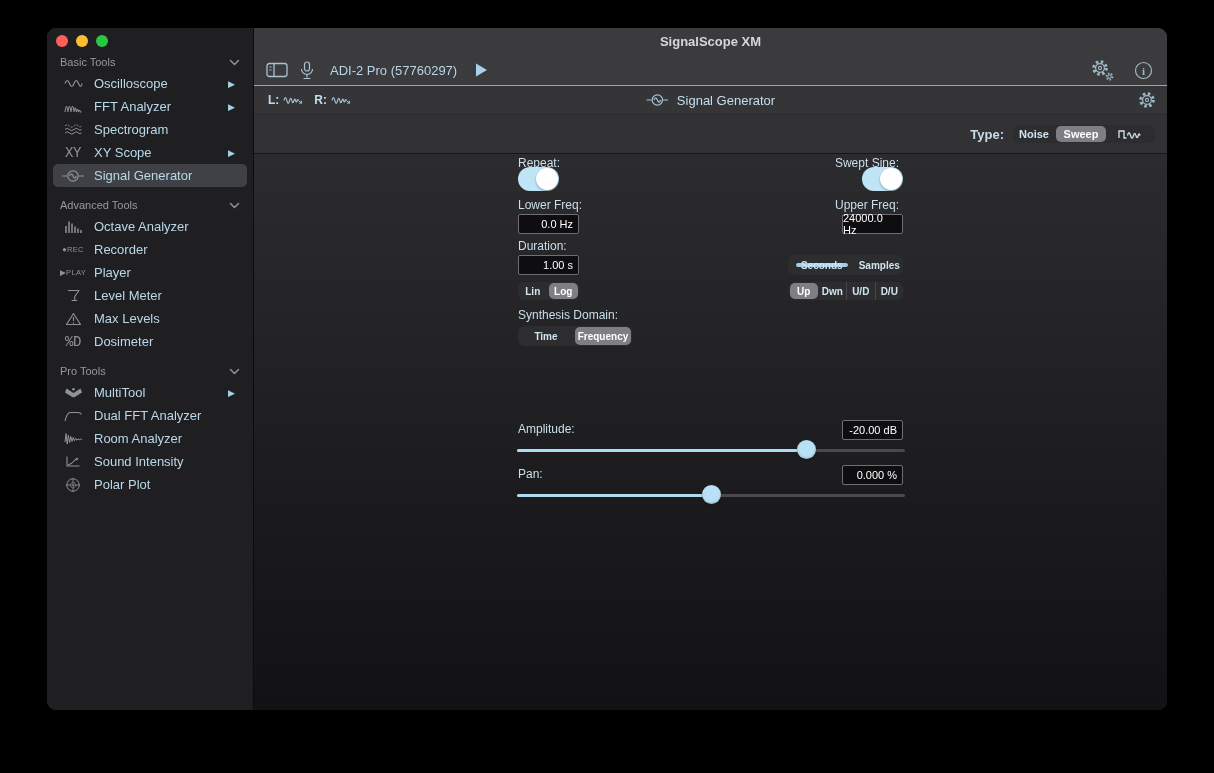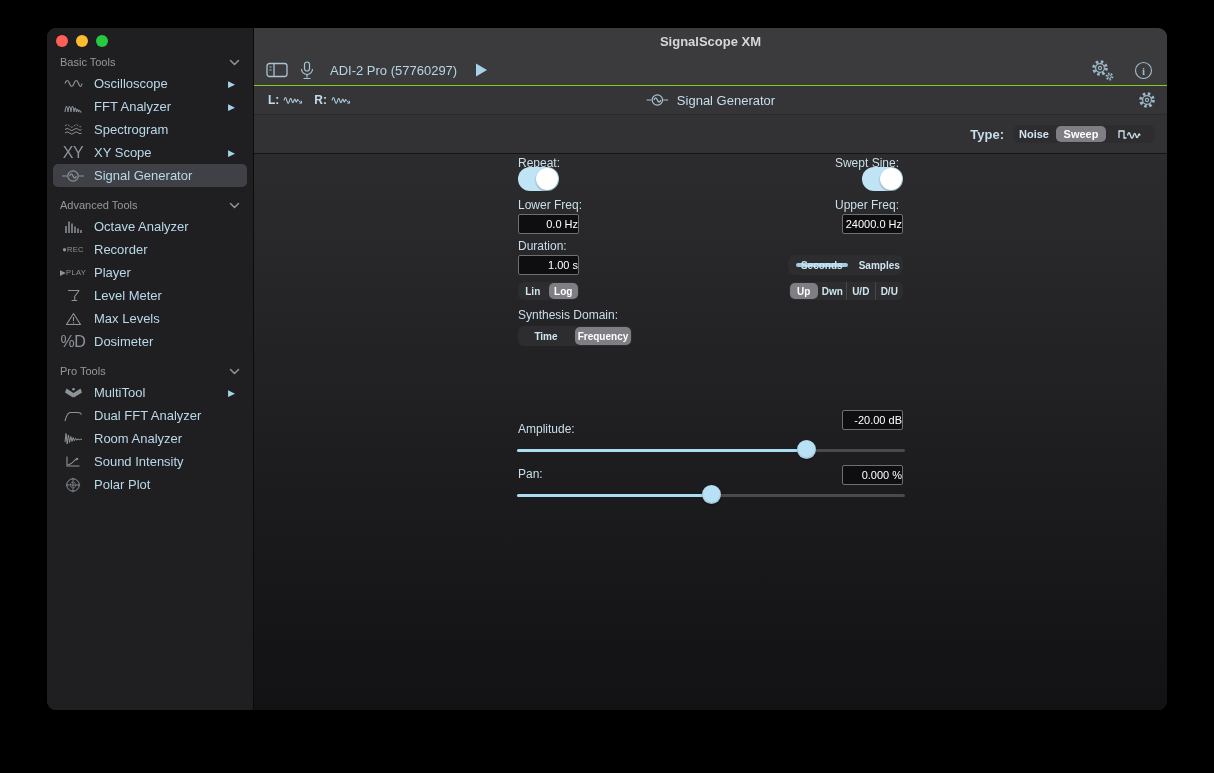--- a/index.html
+++ b/index.html
@@ -20,21 +20,21 @@
   .side-list{position:absolute;top:24px;left:0;right:0;}
   .shead{height:20px;display:flex;align-items:center;justify-content:space-between;
     padding:0 13px;color:#98989d;font-size:11px;}
   .sec-gap{margin-top:8px;}
   .chev{color:#8f8f94;display:flex;}
   .srow{height:23px;display:flex;align-items:center;margin:0 6px;padding:0 6px;
     color:#b9d8e8;font-size:13px;border-radius:5px;}
   .srow.selected{background:#3f4146;}
   .sicon{flex:0 0 28px;width:28px;display:flex;justify-content:center;align-items:center;
     color:#8e9398;margin-right:7px;}
-  .sicon .tx{font-size:16px;color:#8e9398;letter-spacing:-0.5px;}
+  .sicon .tx{font-size:14px;color:#8e9398;letter-spacing:-0.5px;font-family:Liberation Mono, monospace;}
   .sicon .tiny{font-size:7.5px;letter-spacing:.3px;color:#8e9398;white-space:nowrap;}
   .slabel{flex:1;white-space:nowrap;}
   .sdisc{color:#a5d2ea;font-size:9px;padding-right:6px;}
   
   .main{flex:1;display:flex;flex-direction:column;min-width:0;}
   .titlebar{height:27px;background:#3b3b3e;display:flex;align-items:center;justify-content:center;
     color:#d7d7d9;font-size:13px;font-weight:700;}
   .toolbar1{height:30px;background:#3b3b3e;border-bottom:1px solid #84cc16;
     display:flex;align-items:center;padding:0 14px 0 12px;gap:12px;color:#a7c4d4;}
   .device{color:#b7d5e5;font-size:13px;margin:0 4px;}
@@ -60,21 +60,21 @@
   .content{flex:1;position:relative;
     background:linear-gradient(180deg,#2c2c2e 0%,#242427 30%,#19191b 70%,#121214 100%);}
   .ctl-label{position:absolute;color:#c9dfeb;font-size:12px;white-space:nowrap;}
   .ctl-label.r{text-align:right;}
   .toggle{position:absolute;width:41px;height:24px;border-radius:12px;background:#bee4f6;}
   .toggle .knob{position:absolute;right:1px;top:1px;width:22px;height:22px;border-radius:50%;
     background:#fff;box-shadow:0 1px 2px rgba(0,0,0,.35);}
   .field{position:absolute;width:61px;height:20px;box-sizing:border-box;
     background:#0e0e10;border:1px solid #6f6f72;border-radius:2px;
     color:#fff;font-size:11px;display:flex;align-items:center;justify-content:flex-end;
-    padding-right:0;}
+    padding-right:5px;}
   .slider{position:absolute;width:388px;height:20px;}
   .slider .track{position:absolute;top:9px;left:0;width:100%;height:3px;border-radius:2px;background:#4a4a4e;}
   .slider .fill{position:absolute;top:9px;left:0;height:3px;border-radius:2px;background:#abdcf2;}
   .slider .knob{position:absolute;top:0px;width:19px;height:19px;border-radius:50%;
     background:#b9e1f5;box-shadow:inset 0 -1px 2px rgba(0,0,0,.2), 0 1px 2px rgba(0,0,0,.3);}
   svg{display:block;}
 </style>
 </head>
 <body>
 
@@ -439,21 +439,21 @@
         <span class="opt divl" style="flex:1;">D/U</span>
       </div>
 
       <span class="ctl-label" style="left:264px;top:154px;">Synthesis Domain:</span>
       <div class="seg small" style="position:absolute;left:264px;top:172px;width:114px;height:20px;">
         <span class="opt" style="flex:1;">Time</span>
         <span class="opt sel" style="flex:1;">Frequency</span>
       </div>
 
       <span class="ctl-label" style="left:264px;top:268px;">Amplitude:</span>
-      <div class="field" style="left:588px;top:256px;">-20.00 dB</div>
+      <div class="field" style="left:588px;top:266px;">-20.00 dB</div>
       <div class="slider" style="left:263px;top:286px;">
         <div class="track"></div>
         <div class="fill" style="width:74.7%;"></div>
         <div class="knob" style="left:calc(74.7% - 9.5px);"></div>
       </div>
 
       <span class="ctl-label" style="left:264px;top:313px;">Pan:</span>
       <div class="field" style="left:588px;top:311px;">0.000 %</div>
       <div class="slider" style="left:263px;top:331px;">
         <div class="track"></div>

